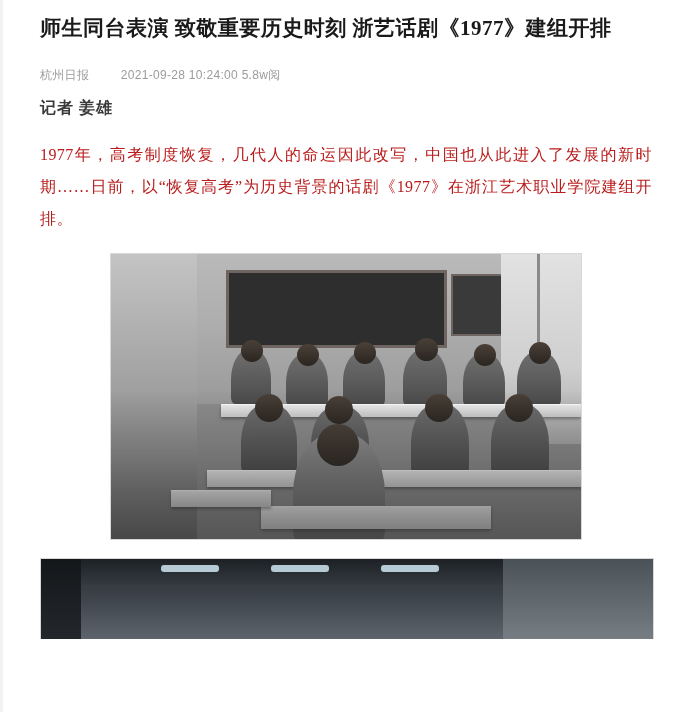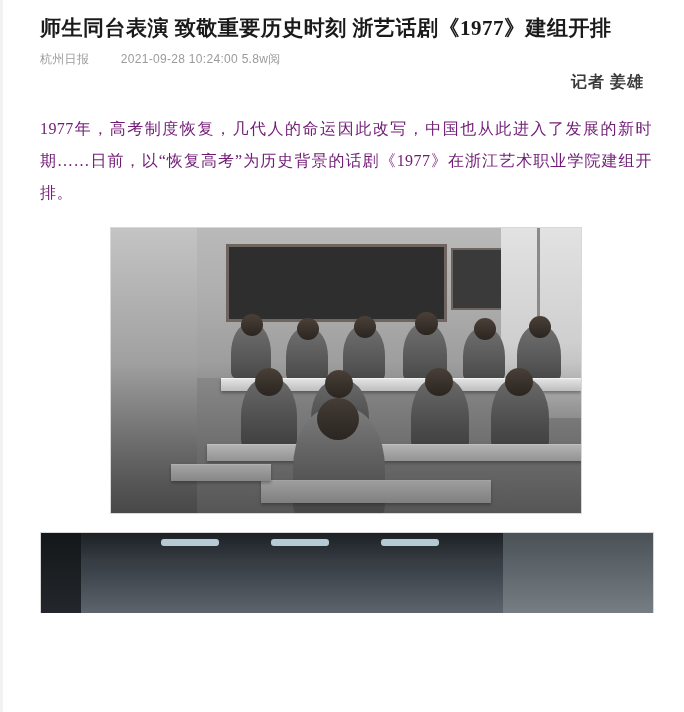--- a/index.html
+++ b/index.html
@@ -39,47 +39,47 @@
     font-family: "Liberation Serif", serif;
     font-size: 21px;
     font-weight: bold;
     color: #1a1a1a;
     line-height: 1.4;
     letter-spacing: 0.5px;
     margin: 14px 0 0 0;
     white-space: nowrap;
   }
   .meta {
-    margin-top: 8px;
+    margin-top: 24px;
     font-size: 12px;
     color: #9b9b9b;
     letter-spacing: 0.3px;
   }
   .meta span {
     display: inline-block;
   }
   .meta .source {
     margin-right: 28px;
   }
   .byline {
-    margin-top: 4px;
-    text-align: right;
+    margin-top: 14px;
+    text-align: left;
     font-family: "Liberation Serif", serif;
     font-size: 16px;
     font-weight: bold;
     color: #3a3a3a;
     padding-right: 8px;
     letter-spacing: 1px;
   }
   .para {
     margin-top: 20px;
     font-family: "Liberation Serif", serif;
     font-size: 16px;
     line-height: 2.0;
-    color: #701a75;
+    color: #b91c1c;
     text-align: justify;
     letter-spacing: 0.4px;
   }
   .figure {
     margin-top: 18px;
     display: flex;
     justify-content: center;
   }
   .photo1 {
     position: relative;

